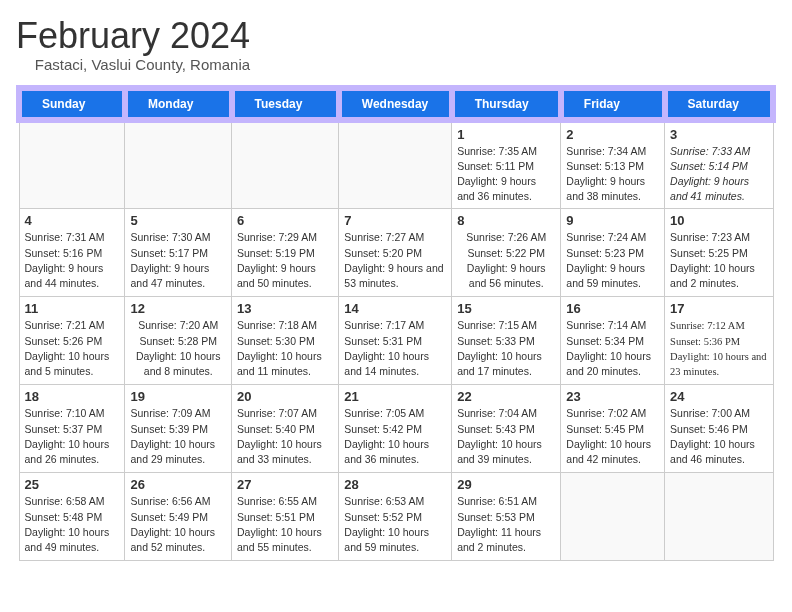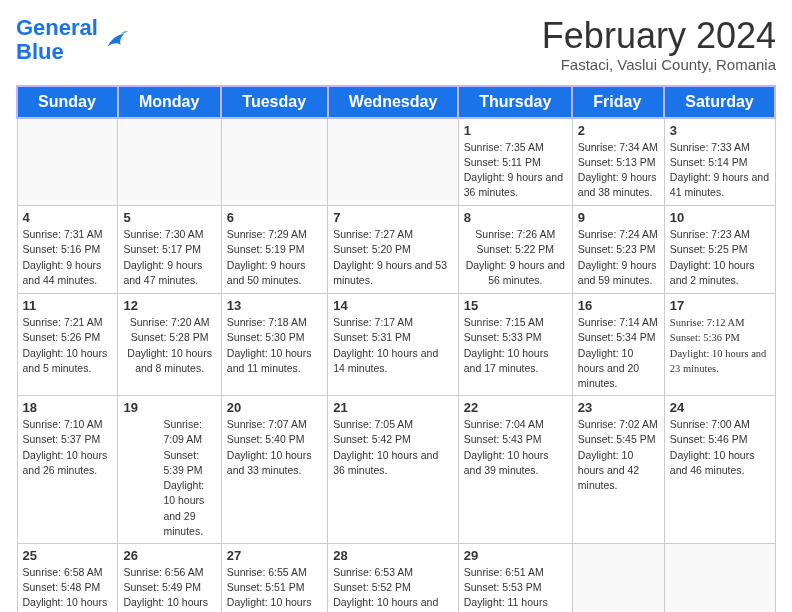--- a/index.html
+++ b/index.html
@@ -50,22 +50,22 @@
     .calendar {
       width: 100%;
       border-collapse: collapse;
       font-size: 11px;
     }
     .calendar th {
       background: #1a73e8;
       color: #fff;
       padding: 6px 20px;
       text-align: left;
-      font-size: 16px;
-      border: 2px solid #c4b5fd;
+      font-size: 12px;
+      border: 6px solid #c4b5fd;
     }
     .calendar td {
       border: 1px solid #ccc;
       vertical-align: top;
       padding: 4px 5px;
       height: 88px;
       width: 113px;
       background: #fff;
     }
     .calendar td.empty {
@@ -80,33 +80,20 @@
     .day-info {
       color: #333;
       font-size: 10.5px;
       line-height: 1.45;
     }
   </style>
 </head>
 <body>
 
 <div class="header">
-  <div class="logo">
-    <div>
-      <div style="display:flex;align-items:center;">
-        <div class="logo-text">
-          <span>General</span><br><span>Blue</span>
-        </div>
-        <svg class="logo-bird" viewBox="0 0 30 30" xmlns="http://www.w3.org/2000/svg">
-          <path d="M 8 22 Q 14 10 26 8 Q 20 14 22 20 Q 16 16 8 22 Z" fill="#1a73e8"></path>
-          <path d="M 22 8 Q 28 4 30 6 Q 26 8 22 8 Z" fill="#4da6ff"></path>
-        </svg>
-      </div>
-    </div>
-  </div>
   <div class="title-block">
     <div class="month-title">February 2024</div>
     <div class="location">Fastaci, Vaslui County, Romania</div>
   </div>
 </div>
 
 <table class="calendar">
   <thead>
     <tr>
     <th>Sunday</th>
@@ -131,21 +118,21 @@
 Daylight: 9 hours and 36 minutes.</div>
         </td>
         <td>
           <div class="day-num">2</div>
           <div class="day-info" style="white-space: pre-line;">Sunrise: 7:34 AM
 Sunset: 5:13 PM
 Daylight: 9 hours and 38 minutes.</div>
         </td>
         <td>
           <div class="day-num">3</div>
-          <div class="day-info" style="white-space: pre-line;">Sunrise: 7:33 AM
+          <div class="day-info" style="white-space: pre-line; font-style: italic;">Sunrise: 7:33 AM
 Sunset: 5:14 PM
 Daylight: 9 hours and 41 minutes.</div>
         </td>
       </tr>
       <tr>
         <td>
           <div class="day-num">4</div>
           <div class="day-info" style="white-space: pre-line;">Sunrise: 7:31 AM
 Sunset: 5:16 PM
 Daylight: 9 hours and 44 minutes.</div>
@@ -233,21 +220,21 @@
       </tr>
       <tr>
         <td>
           <div class="day-num">18</div>
           <div class="day-info" style="white-space: pre-line;">Sunrise: 7:10 AM
 Sunset: 5:37 PM
 Daylight: 10 hours and 26 minutes.</div>
         </td>
         <td>
           <div class="day-num">19</div>
-          <div class="day-info" style="white-space: pre-line; margin-left: 40px;">Sunrise: 7:09 AM
+          <div class="day-info" style="white-space: pre-line;">Sunrise: 7:09 AM
 Sunset: 5:39 PM
 Daylight: 10 hours and 29 minutes.</div>
         </td>
         <td>
           <div class="day-num">20</div>
           <div class="day-info" style="white-space: pre-line;">Sunrise: 7:07 AM
 Sunset: 5:40 PM
 Daylight: 10 hours and 33 minutes.</div>
         </td>
         <td>

